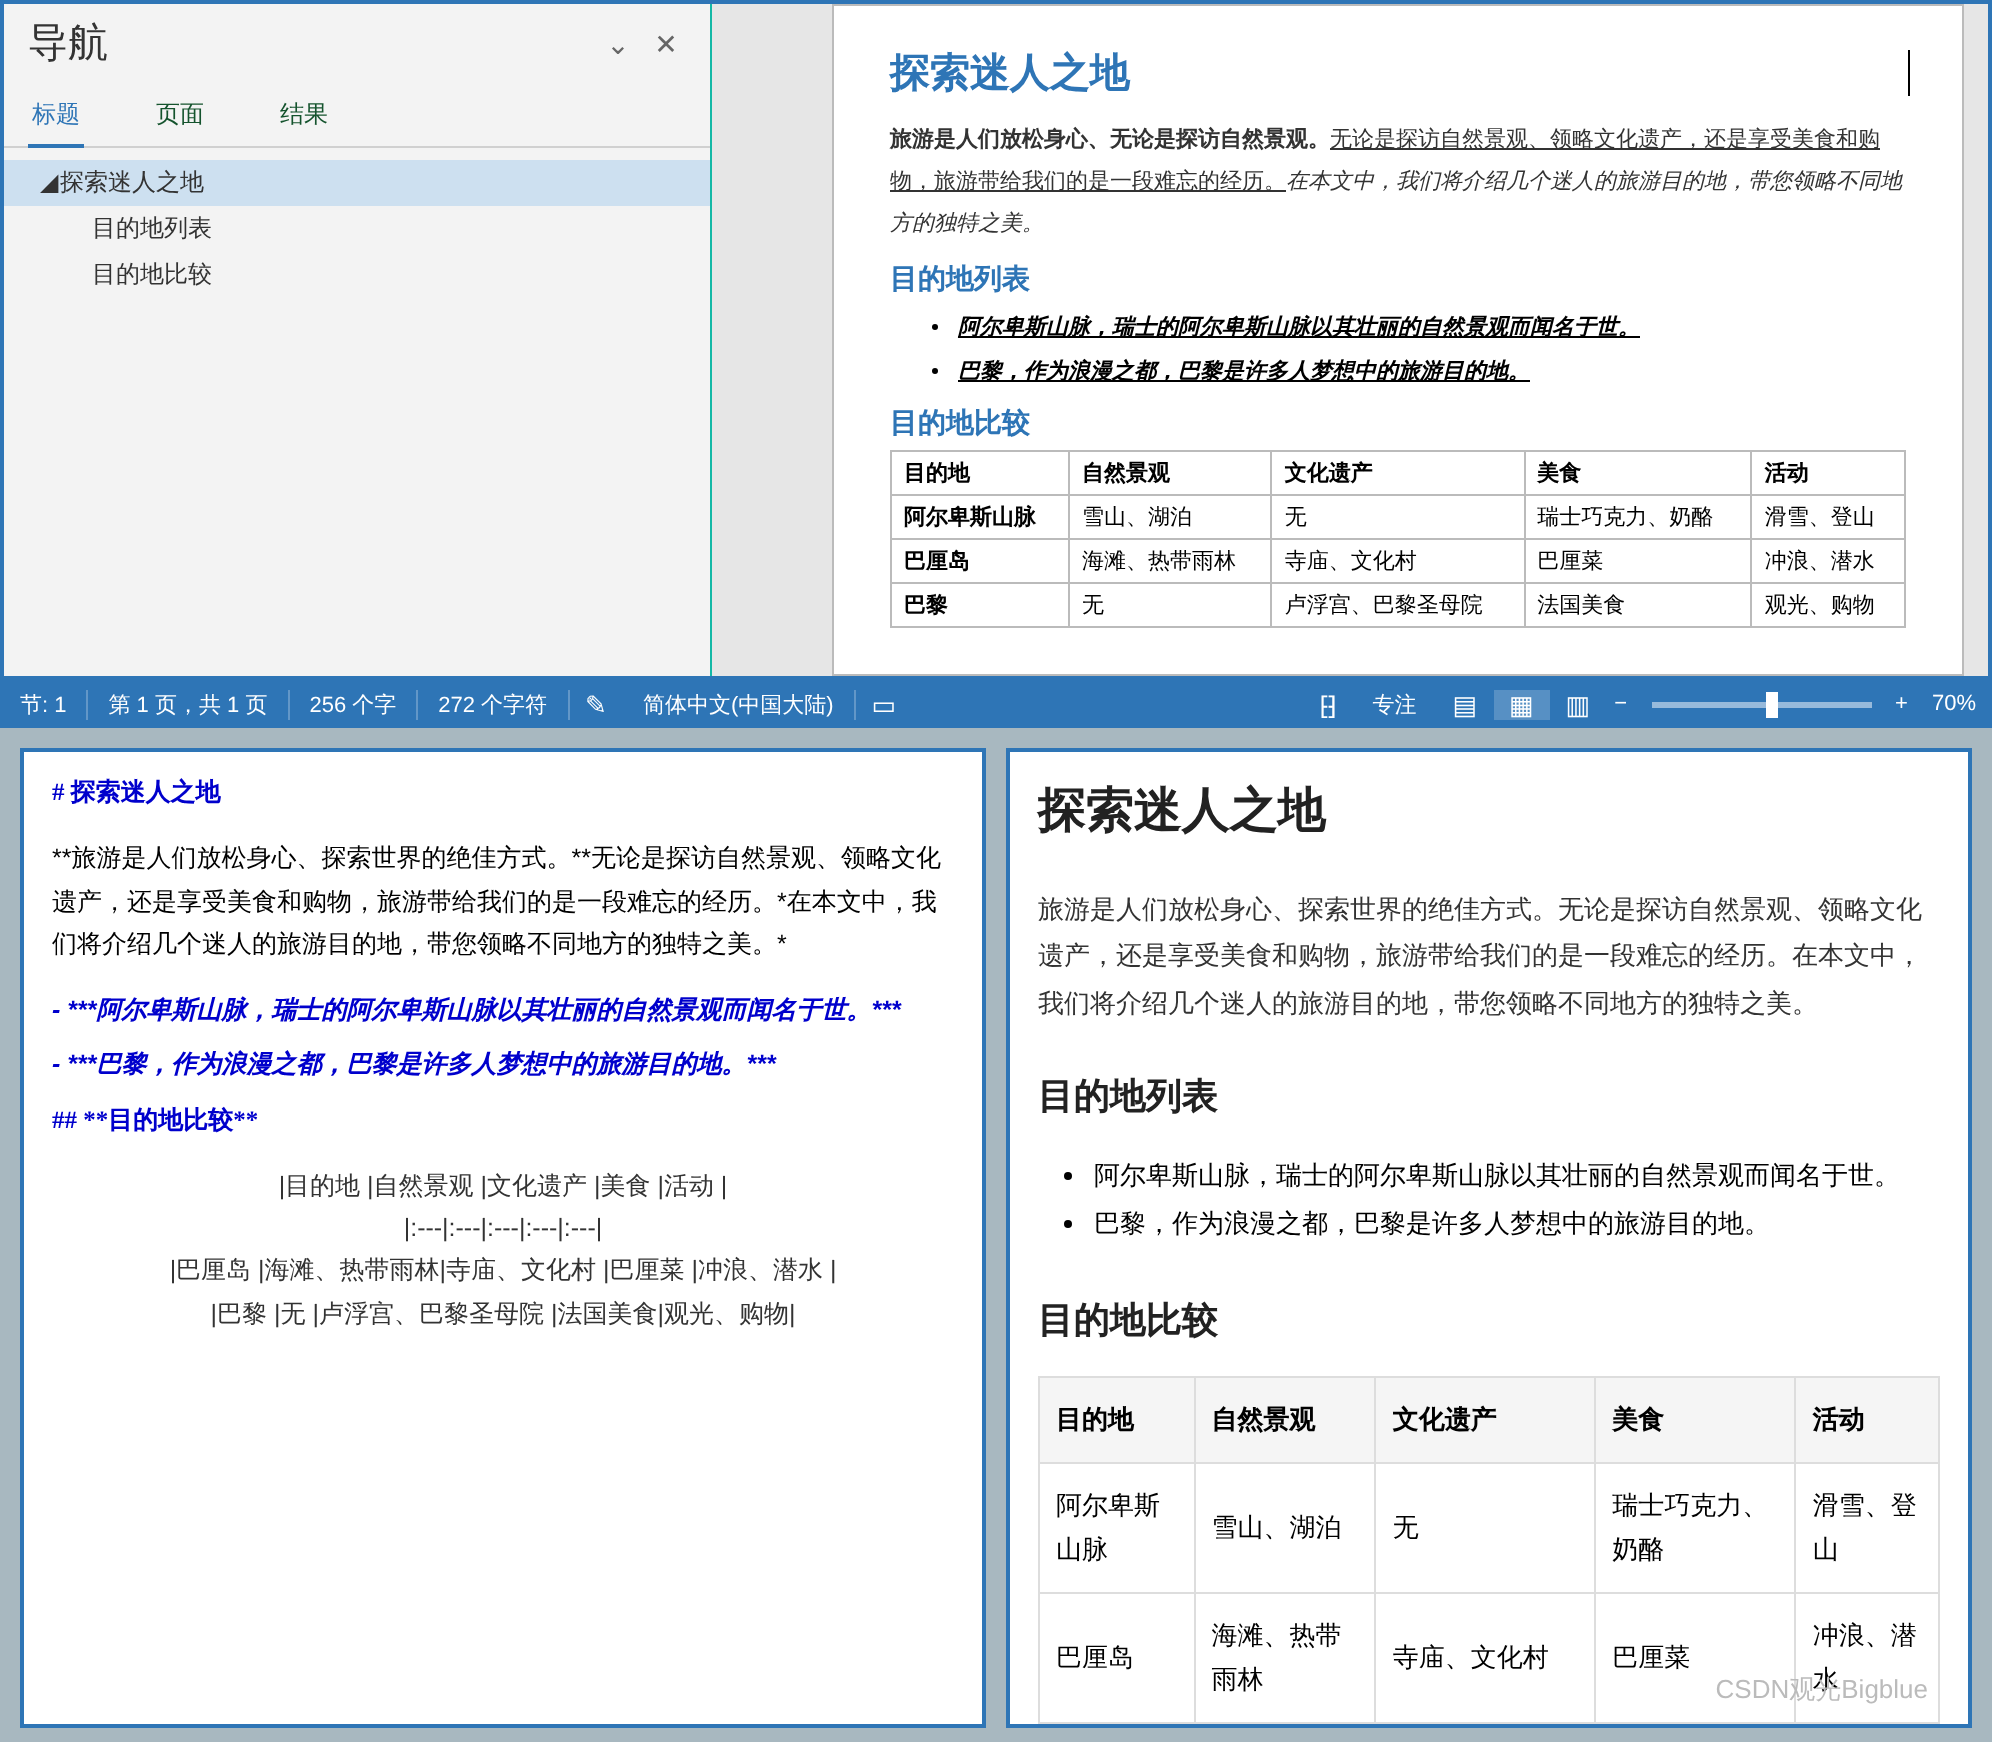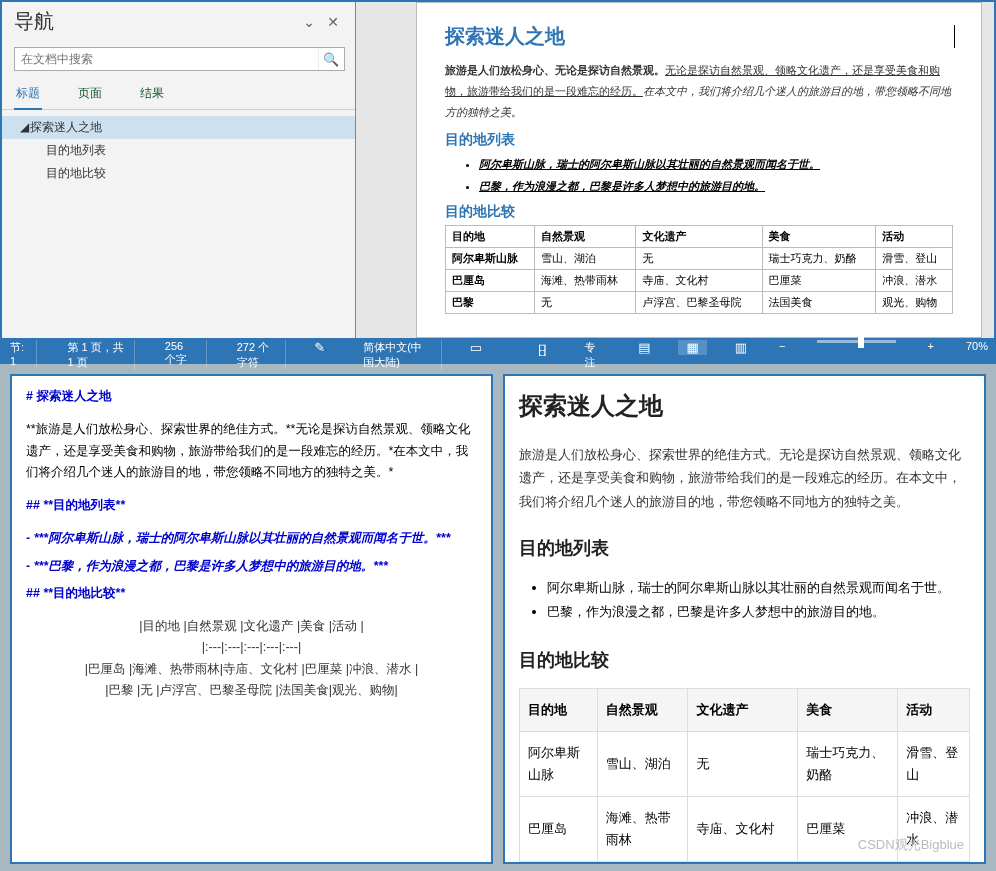--- a/index.html
+++ b/index.html
@@ -32,31 +32,31 @@
 .doc-p u{text-decoration:underline;}
 .doc-p i{font-style:italic;}
 .doc-h2 { color: #2e75b6; font-size: 14px; font-weight: bold; margin: 4px 0 4px 0; }
 .doc-ul { list-style: disc; padding-left: 34px; margin-bottom:6px;}
 .doc-ul li { font-size: 11px; text-decoration: underline; font-style: italic; font-weight:bold; line-height: 2; }
 .doc-table { border-collapse: collapse; width: 100%; font-size: 11px; }
 .doc-table th, .doc-table td { border: 1px solid #bbb; padding: 3px 6px; text-align: left; vertical-align: top; }
 .doc-table th { font-weight: bold; background:#fff; }
 .doc-table td.b { font-weight: bold; }
 
-.status-bar { height: 24px; background: #2e75b6; color: #fff; display: flex; align-items: flex-start; font-size: 11px; gap: 20px; }
+.status-bar { height: 24px; background: #2e75b6; color: #fff; display: flex; align-items: center; font-size: 11px; }
 .status-item { padding: 0 10px; border-right: 1px solid rgba(255,255,255,0.25); }
 .status-flex { flex: 1; }
 .status-ico { padding: 0 8px; cursor:pointer; font-size:13px;}
 .zoom-slider { width: 110px; height: 3px; background: rgba(255,255,255,0.5); margin: 0 8px; position:relative;}
 .zoom-thumb { position:absolute; left:52%; top:-5px; width:6px; height:13px; background:#fff;}
 .zoom-minus, .zoom-plus{padding:0 4px;cursor:pointer;}
 
 .bottom-wrap { display: flex; gap: 10px; padding: 10px; }
 .md-panel, .html-panel { flex: 1; background: #fff; border: 2px solid #2e75b6; padding: 10px 14px; height: 490px; overflow: hidden; font-size: 12.5px; line-height: 1.7; }
-.md-panel .mh { color: #0000cc; font-weight:bold;}
+.md-panel .mh { color: #0000cc; font-weight:bold;font-family:Liberation Serif, serif;}
 .md-panel p{margin-bottom:12px;}
 .md-panel .li{color:#0000cc; font-style:italic; font-weight:bold; margin-bottom:6px;}
 .md-panel .tbl{color:#333; font-family:inherit;text-align:center;}
 
 .html-panel h1{font-size:24px; font-weight:bold; margin-bottom:16px; color:#222;}
 .html-panel p{font-size:13px; line-height:1.8; color:#333; margin-bottom:18px;}
 .html-panel h2{font-size:18px; font-weight:bold; margin:20px 0 12px 0; color:#222;}
 .html-panel ul{list-style:disc; padding-left:28px; margin-bottom:10px;}
 .html-panel ul li{font-size:13px; line-height:1.9;}
 .html-panel table{width:100%; border-collapse:collapse; font-size:13px;}
@@ -66,26 +66,20 @@
 </style>
 </head>
 <body>
 
 <div class="top-panel">
   <div class="nav-panel">
     <div class="nav-header">
       <div class="nav-title">导航</div>
       <div class="nav-icon">⌄</div>
       <div class="nav-icon">✕</div>
-    </div>
-    <div class="search-wrap">
-      <div class="search-box">
-        <input class="search-input" placeholder="在文档中搜索" style="">
-        <div class="search-btn">🔍</div>
-      </div>
     </div>
     <div class="nav-tabs">
       <div class="nav-tab active">标题</div>
       <div class="nav-tab">页面</div>
       <div class="nav-tab">结果</div>
     </div>
     <div class="nav-tree">
       <div class="tree-item sel"><span class="tree-caret">◢</span><span>探索迷人之地</span></div>
       <div class="tree-item child">目的地列表</div>
       <div class="tree-item child">目的地比较</div>
@@ -157,21 +151,20 @@
       <div class="zoom-thumb"></div>
     </div>
   <div class="zoom-plus">+</div>
   <div style="padding:0 8px">70%</div>
 </div>
 
 <div class="bottom-wrap">
   <div class="md-panel">
     <p class="mh"># 探索迷人之地</p>
     <p><b style="font-weight:normal">**旅游是人们放松身心、探索世界的绝佳方式。**无论是探访自然景观、领略文化遗产，还是享受美食和购物，旅游带给我们的是一段难忘的经历。*在本文中，我们将介绍几个迷人的旅游目的地，带您领略不同地方的独特之美。*</b></p>
-    <p class="mh">## **目的地列表**</p>
     <p class="li">- ***阿尔卑斯山脉，瑞士的阿尔卑斯山脉以其壮丽的自然景观而闻名于世。***</p>
     <p class="li">- ***巴黎，作为浪漫之都，巴黎是许多人梦想中的旅游目的地。***</p>
     <p class="mh">## **目的地比较**</p>
     <div class="tbl">
       <div>|目的地 |自然景观 |文化遗产 |美食 |活动 |</div>
       <div>|:---|:---|:---|:---|:---|</div>
       <div>|巴厘岛 |海滩、热带雨林|寺庙、文化村 |巴厘菜 |冲浪、潜水 |</div>
       <div>|巴黎 |无 |卢浮宫、巴黎圣母院 |法国美食|观光、购物|</div>
     </div>
   </div>

